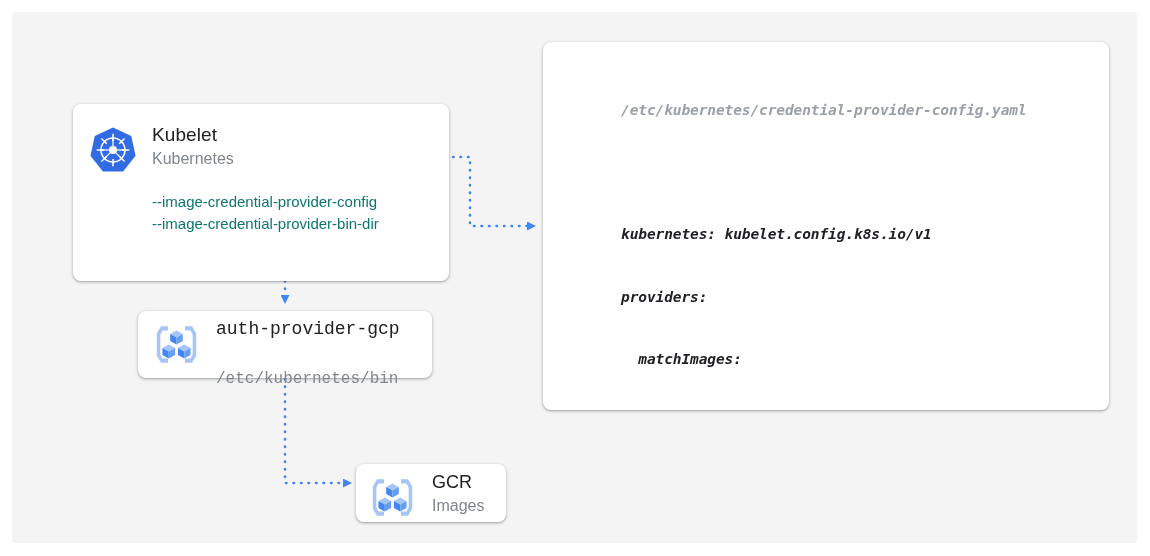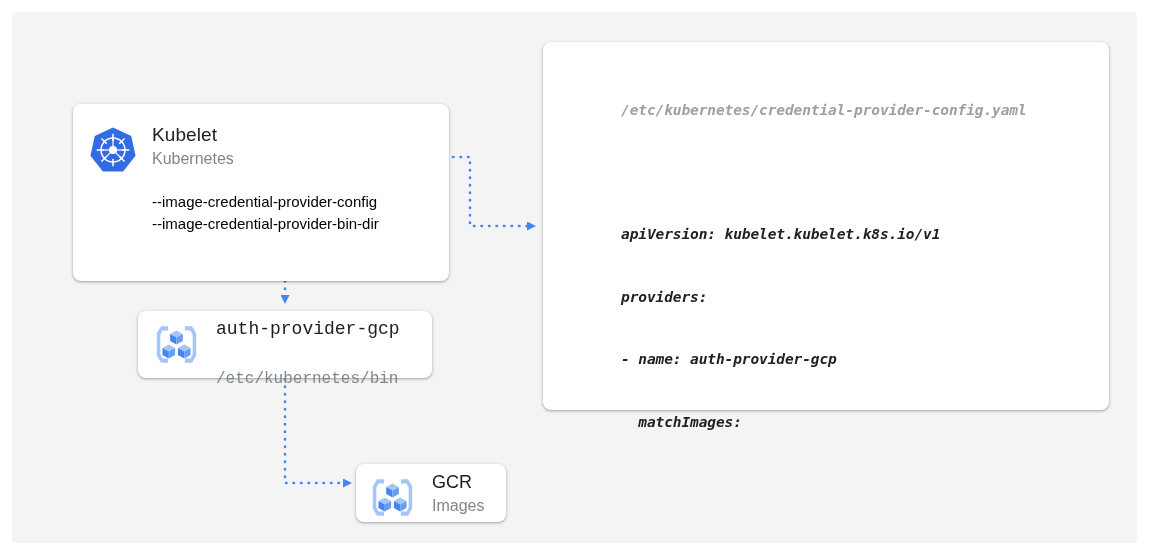--- a/index.html
+++ b/index.html
@@ -60,21 +60,21 @@
     left: 79px;
     top: 46px;
     font-size: 16px;
     color: #80868b;
     white-space: nowrap;
   }
   #kubelet-card .flag {
     position: absolute;
     left: 79px;
     font-size: 15px;
-    color: #000000;
+    color: #0f766e;
     white-space: nowrap;
   }
   #kubelet-card .flag-1 { top: 89px; }
   #kubelet-card .flag-2 { top: 111px; }
 
   
   .node-card .gcp-icon {
     position: absolute;
     left: 14px;
     top: 10px;
@@ -254,23 +254,22 @@
     </g>
   </svg>
   <div class="title">GCR</div>
   <div class="subtitle">Images</div>
 </div>
 
 <div class="card" id="yaml-card">
   <div id="yaml-code">
     <span class="filename">/etc/kubernetes/credential-provider-config.yaml</span>
     <span class="spacer"></span>
-    <span class="line">apiVersion: kubelet.kubelet.k8s.io/v1</span>
+    <span class="line">kubernetes: kubelet.config.k8s.io/v1</span>
     <span class="line">providers:</span>
-    <span class="line">- name: auth-provider-gcp</span>
     <span class="line">  matchImages:</span>
     
     
     
     
     
     
     
     
   </div>

